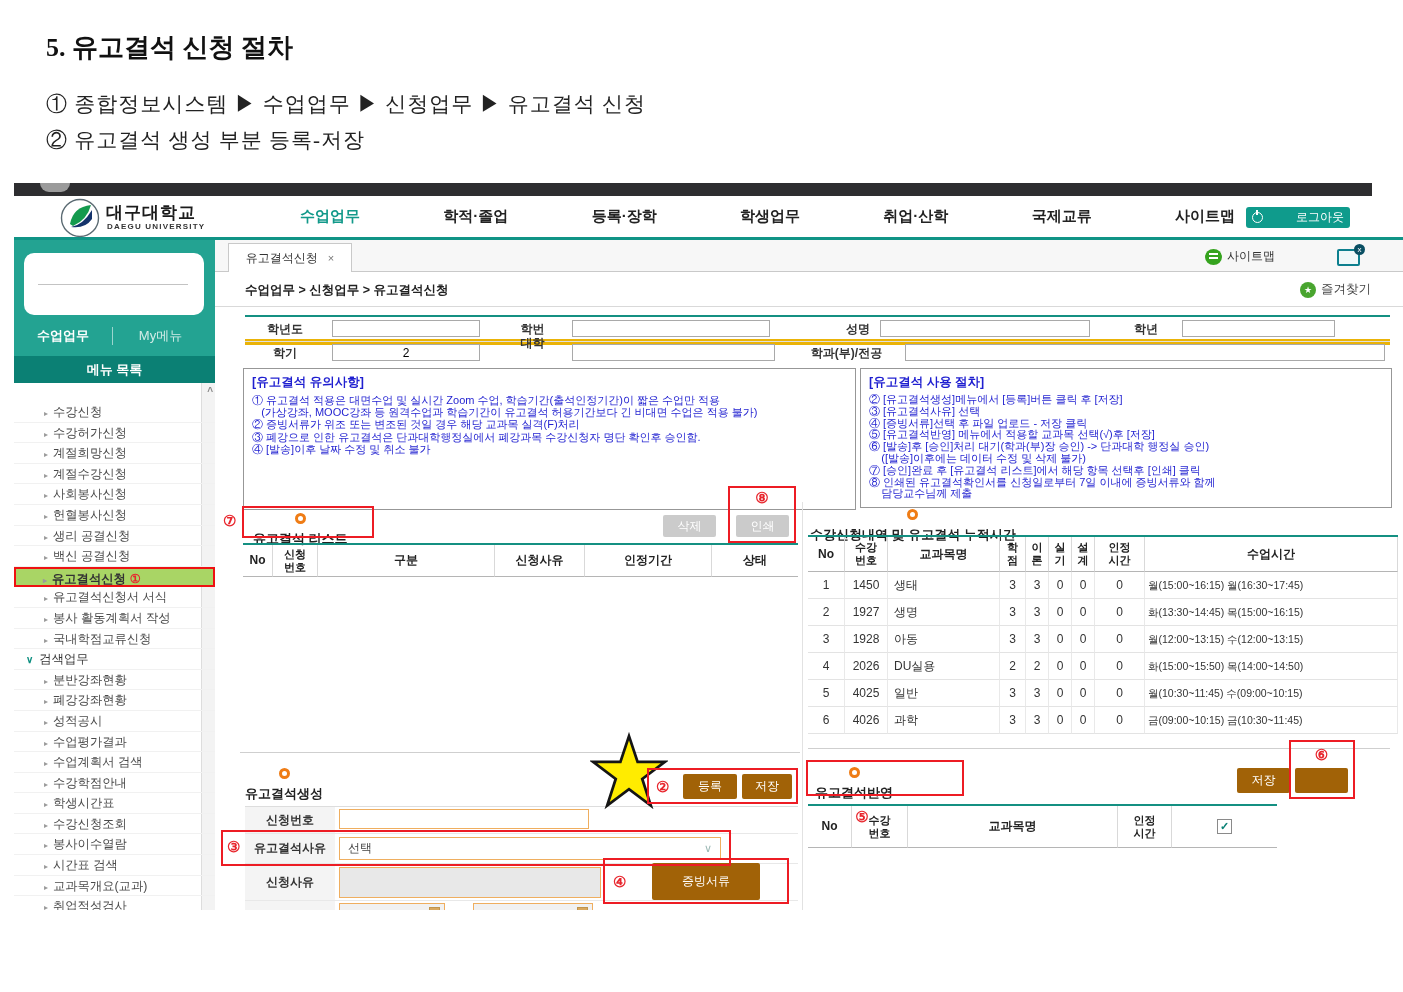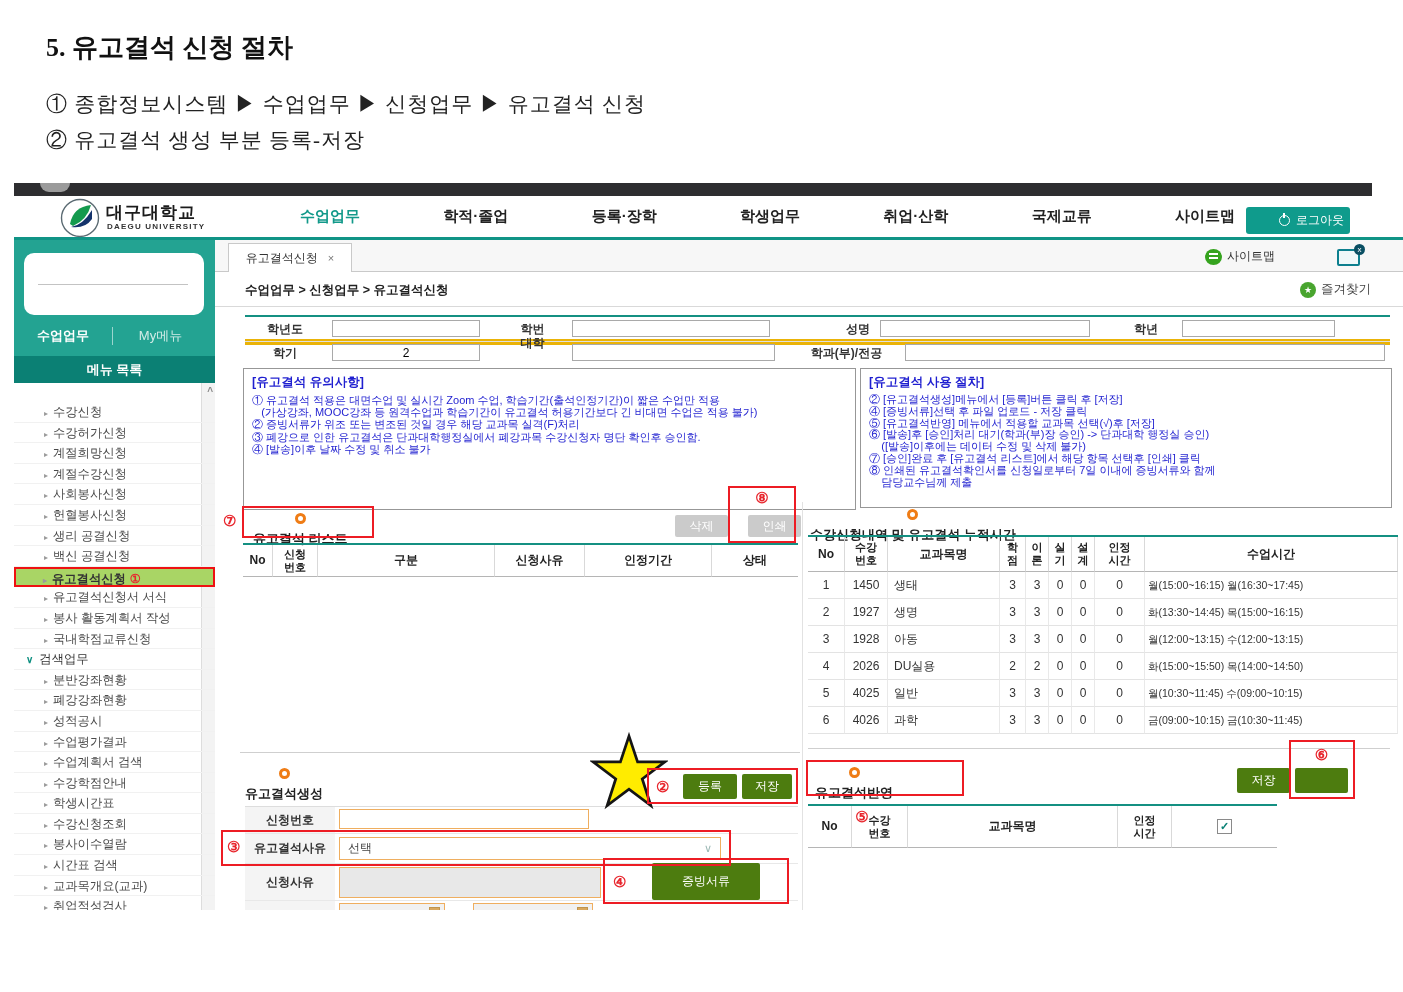--- a/index.html
+++ b/index.html
@@ -11,21 +11,21 @@
   
   .panel{left:14px;top:183px;width:1389px;height:727px;background:#fff;overflow:hidden;}
   .darkbar{left:0;top:0;width:1358px;height:13px;background:#2e2e30;}
   .bump{left:26px;top:0;width:30px;height:9px;background:#9b9b9b;border-radius:0 0 15px 15px;}
   .sitehead{left:0;top:13px;width:1389px;height:44px;background:#fff;border-bottom:3px solid #109486;box-sizing:border-box;}
   .univ-name{left:92px;top:5px;font-size:17px;font-weight:bold;color:#1b1b1b;letter-spacing:1px;}
   .univ-en{left:93px;top:26px;font-size:8px;font-weight:bold;color:#333;letter-spacing:1.2px;}
   .nav{left:286px;top:0;width:935px;height:41px;display:flex;justify-content:space-between;align-items:center;}
   .nav span{font-size:15px;font-weight:bold;color:#222;cursor:pointer;}
   .nav span.on{color:#12998a;}
-  .btn-logout{left:1232px;top:11px;width:104px;height:27px;background:#0f9b8c;border:none;border-radius:3px;color:#fff;font-size:12px;display:flex;align-items:center;justify-content:flex-end;gap:6px;cursor:pointer;}
+  .btn-logout{left:1232px;top:11px;width:104px;height:21px;background:#0f9b8c;border:none;border-radius:3px;color:#fff;font-size:12px;display:flex;align-items:center;justify-content:space-between;gap:6px;cursor:pointer;}
   .pw{position:relative;width:11px;height:11px;border:1.6px solid #fff;border-radius:50%;display:inline-block;box-sizing:border-box;}
   .pw::after{content:"";position:absolute;left:3.2px;top:-3px;width:1.8px;height:5px;background:#fff;}
   
   .sidebar{left:0;top:57px;width:201px;height:670px;background:#23a392;}
   .loginbox{left:10px;top:13px;width:180px;height:62px;background:#fff;border-radius:10px;}
   .loginbox::after{content:"";position:absolute;left:14px;top:31px;width:150px;border-top:1px solid #c3c3c3;}
   .sb-tabs{left:0;top:83px;width:201px;height:26px;display:flex;align-items:center;}
   .sb-tab1{width:98px;text-align:center;color:#fff;font-weight:bold;font-size:13px;border-right:1px solid rgba(255,255,255,.55);cursor:pointer;}
   .sb-tab2{width:95px;text-align:center;color:#d2ece7;font-size:13px;cursor:pointer;}
   .menu-title{left:0;top:116px;width:201px;height:27px;background:#0b8074;color:#fff;font-size:13px;font-weight:bold;text-align:center;line-height:27px;}
@@ -65,22 +65,22 @@
   .notice{box-sizing:border-box;border:1px solid #979797;padding:5px 8px;color:#1f1fd0;overflow:hidden;}
   .nt{font-size:12.5px;font-weight:bold;margin-bottom:3px;}
   .nl-l .ln{font-size:11px;line-height:12.2px;white-space:pre-wrap;}
   .nl-r .ln{font-size:11px;line-height:11.8px;white-space:pre-wrap;}
   
   .bullet{width:5px;height:5px;border-radius:50%;background:#fff;border:3px solid #ef7c15;display:inline-block;}
   .sect{display:flex;align-items:center;gap:6px;font-size:13px;font-weight:bold;color:#222;flex-direction:column;}
   .badge{color:#e8262d;font-weight:bold;font-size:15px;z-index:10;}
   .redbox{border:2.6px solid #ed1c24;box-sizing:border-box;z-index:9;pointer-events:none;}
   .btn{border:none;border-radius:2px;color:#fff;font-size:12px;cursor:pointer;font-family:"Liberation Sans",sans-serif;}
-  .btn.green{background:#4d7c0f;}
-  .btn.gray{background:#cbcbcb;margin-left:12px;}
+  .btn.green{background:#a16207;}
+  .btn.gray{background:#cbcbcb;}
   
   .gt{display:grid;box-sizing:border-box;border-top:2.5px solid #149082;}
   .th{font-size:12px;font-weight:bold;color:#222;display:flex;align-items:center;justify-content:center;border-bottom:1px solid #b5b5b5;border-right:1px solid #d9d9d9;white-space:pre-line;text-align:center;line-height:13px;box-sizing:border-box;}
   .th:nth-last-child(1){border-right:none;}
   .td{font-size:12px;color:#333;display:flex;align-items:center;justify-content:center;border-bottom:1px solid #e3e3e3;border-right:1px solid #e9e9e9;box-sizing:border-box;}
   .td.l{justify-content:flex-start;padding-left:6px;}
   .td.time{font-size:10.5px;line-height:12px;justify-content:flex-start;padding:1px 3px;text-align:left;}
   .vdiv{width:1px;background:#e2e2e2;}
   .hdiv{height:1px;background:#cfcfcf;}
   
@@ -216,20 +216,21 @@
       <div class="nt">[유고결석 유의사항]</div>
       <div class="ln">① 유고결석 적용은 대면수업 및 실시간 Zoom 수업, 학습기간(출석인정기간)이 짧은 수업만 적용</div>
       <div class="ln">   (가상강좌, MOOC강좌 등 원격수업과 학습기간이 유고결석 허용기간보다 긴 비대면 수업은 적용 불가)</div>
       <div class="ln">② 증빙서류가 위조 또는 변조된 것일 경우 해당 교과목 실격(F)처리</div>
       <div class="ln">③ 폐강으로 인한 유고결석은 단과대학행정실에서 폐강과목 수강신청자 명단 확인후 승인함.</div>
       <div class="ln">④ [발송]이후 날짜 수정 및 취소 불가</div>
     </div>
     <div class="abs notice nl-r" style="left:645px;top:128px;width:532px;height:140px;">
       <div class="nt">[유고결석 사용 절차]</div>
       <div class="ln">② [유고결석생성]메뉴에서 [등록]버튼 클릭 후 [저장]</div>
+      <div class="ln">③ [유고결석사유] 선택</div>
       <div class="ln">④ [증빙서류]선택 후 파일 업로드 - 저장 클릭</div>
       <div class="ln">⑤ [유고결석반영] 메뉴에서 적용할 교과목 선택(√)후 [저장]</div>
       <div class="ln">⑥ [발송]후 [승인]처리 대기(학과(부)장 승인) -&gt; 단과대학 행정실 승인)</div>
       <div class="ln">    ([발송]이후에는 데이터 수정 및 삭제 불가)</div>
       <div class="ln">⑦ [승인]완료 후 [유고결석 리스트]에서 해당 항목 선택후 [인쇄] 클릭</div>
       <div class="ln">⑧ 인쇄된 유고결석확인서를 신청일로부터 7일 이내에 증빙서류와 함께</div>
       <div class="ln">    담당교수님께 제출</div>
     </div>
 
     <span class="abs badge" style="left:8px;top:272px;">⑦</span>

